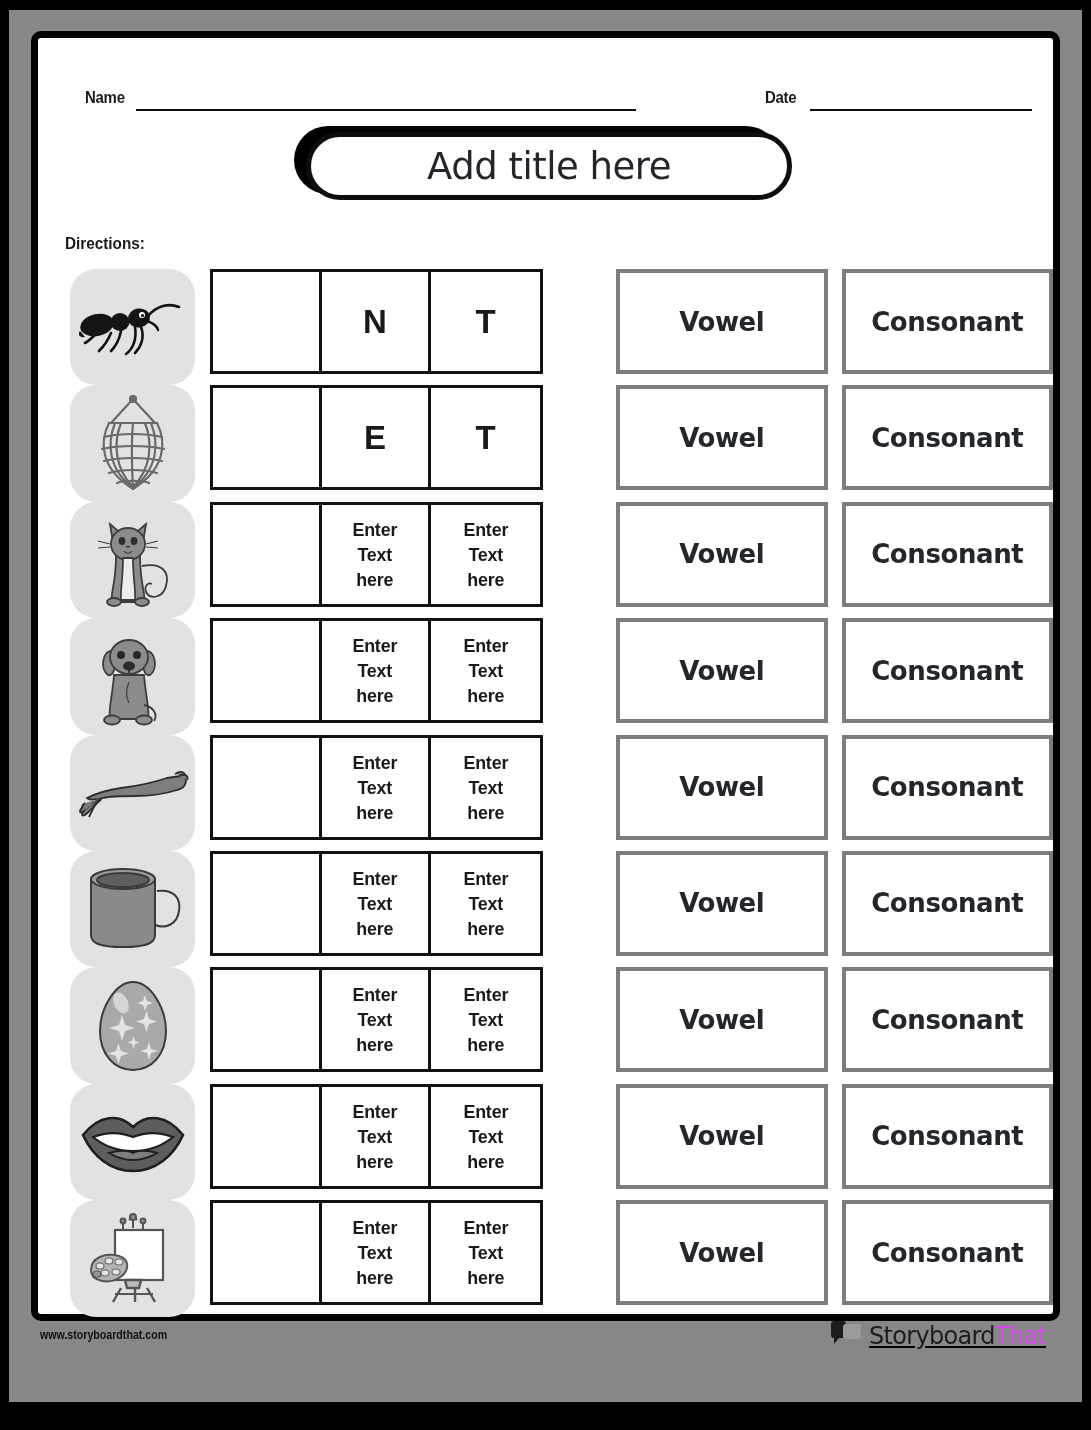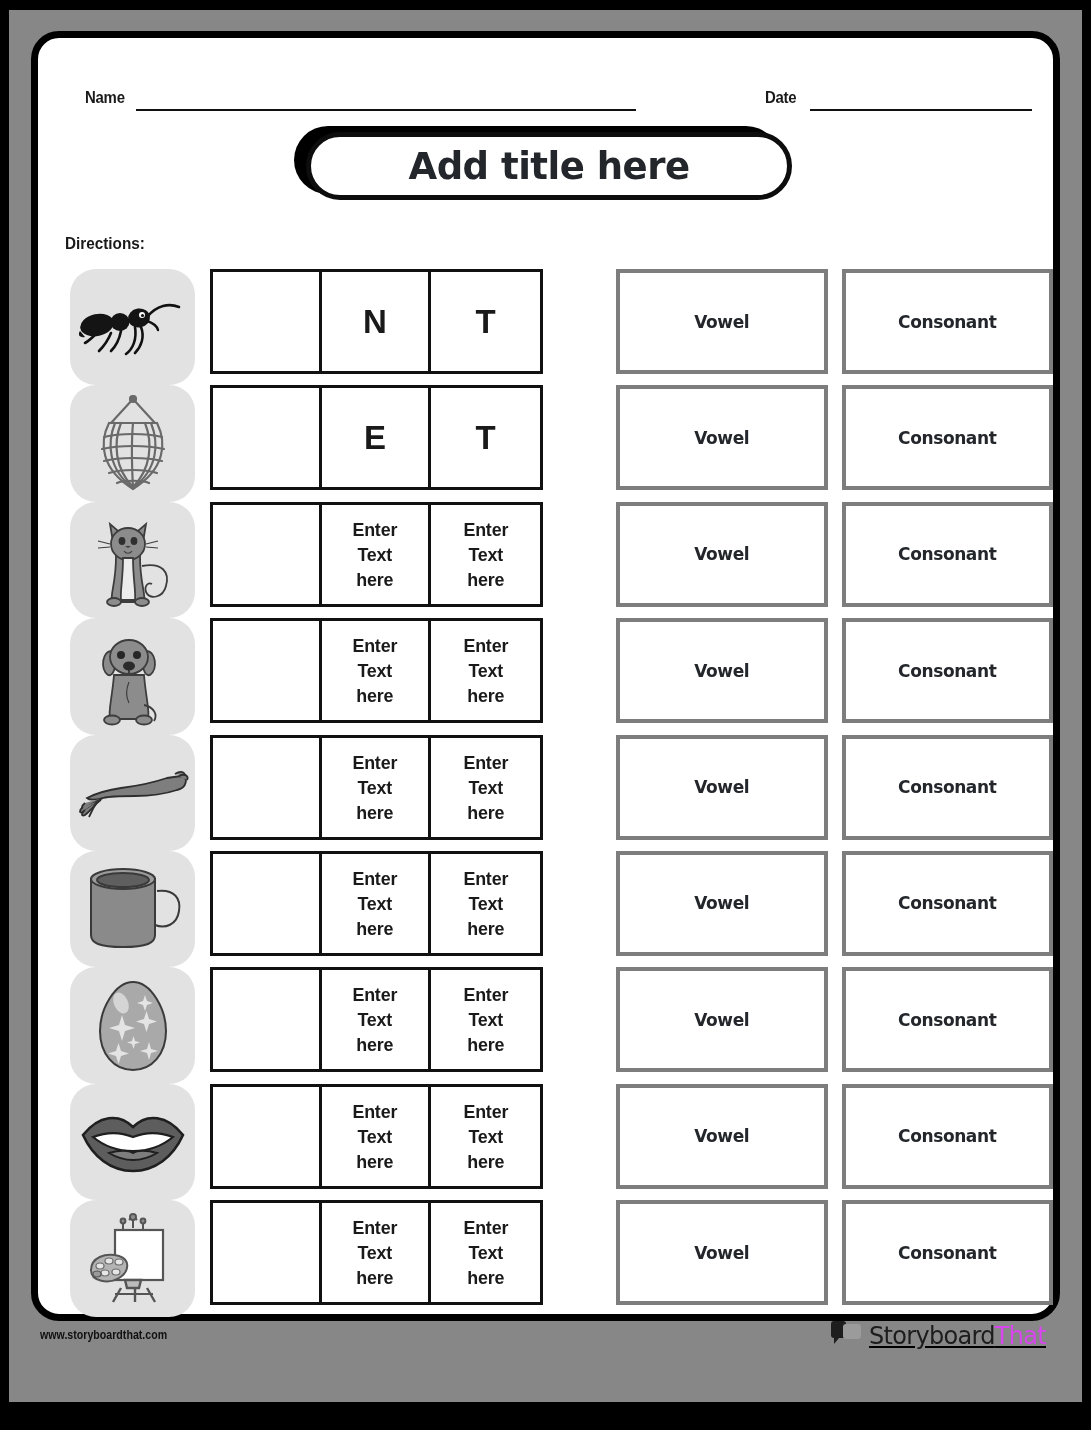--- a/index.html
+++ b/index.html
@@ -32,21 +32,21 @@
     background: #878787;
   }
   .sheet {
     position: absolute;
     left: 31px;
     top: 31px;
     width: 1029px;
     height: 1290px;
     background: #ffffff;
     border: 7px solid #000000;
-    border-radius: 28px;
+    border-radius: 10px;
     box-sizing: border-box;
   }
 
   
   .namedate {
     position: absolute;
     left: 20px;
     top: 44px;
     width: 990px;
     height: 32px;
@@ -97,21 +97,21 @@
     background: #ffffff;
     border: 5px solid #0d0d0d;
     border-radius: 36px;
     box-sizing: border-box;
     display: flex;
     align-items: center;
     justify-content: center;
   }
   .title-text {
     font-family: "DejaVu Sans", sans-serif;
-    font-weight: bold;
+    font-weight: normal;
     font-size: 37px;
     color: #23272b;
     letter-spacing: -0.5px;
   }
 
   
   #directions-label {
     position: absolute;
     left: 27px;
     top: 196px;
@@ -217,21 +217,21 @@
     border: 4px solid #7d7d7d;
     background: #ffffff;
     box-sizing: border-box;
     display: flex;
     align-items: center;
     justify-content: center;
   }
   .choice-label {
     font-family: "DejaVu Sans", sans-serif;
     font-weight: bold;
-    font-size: 17px;
+    font-size: 26px;
     color: #23272b;
     letter-spacing: -0.4px;
   }
 
   
   .footer {
     position: absolute;
     left: 31px;
     top: 1316px;
     width: 1029px;

